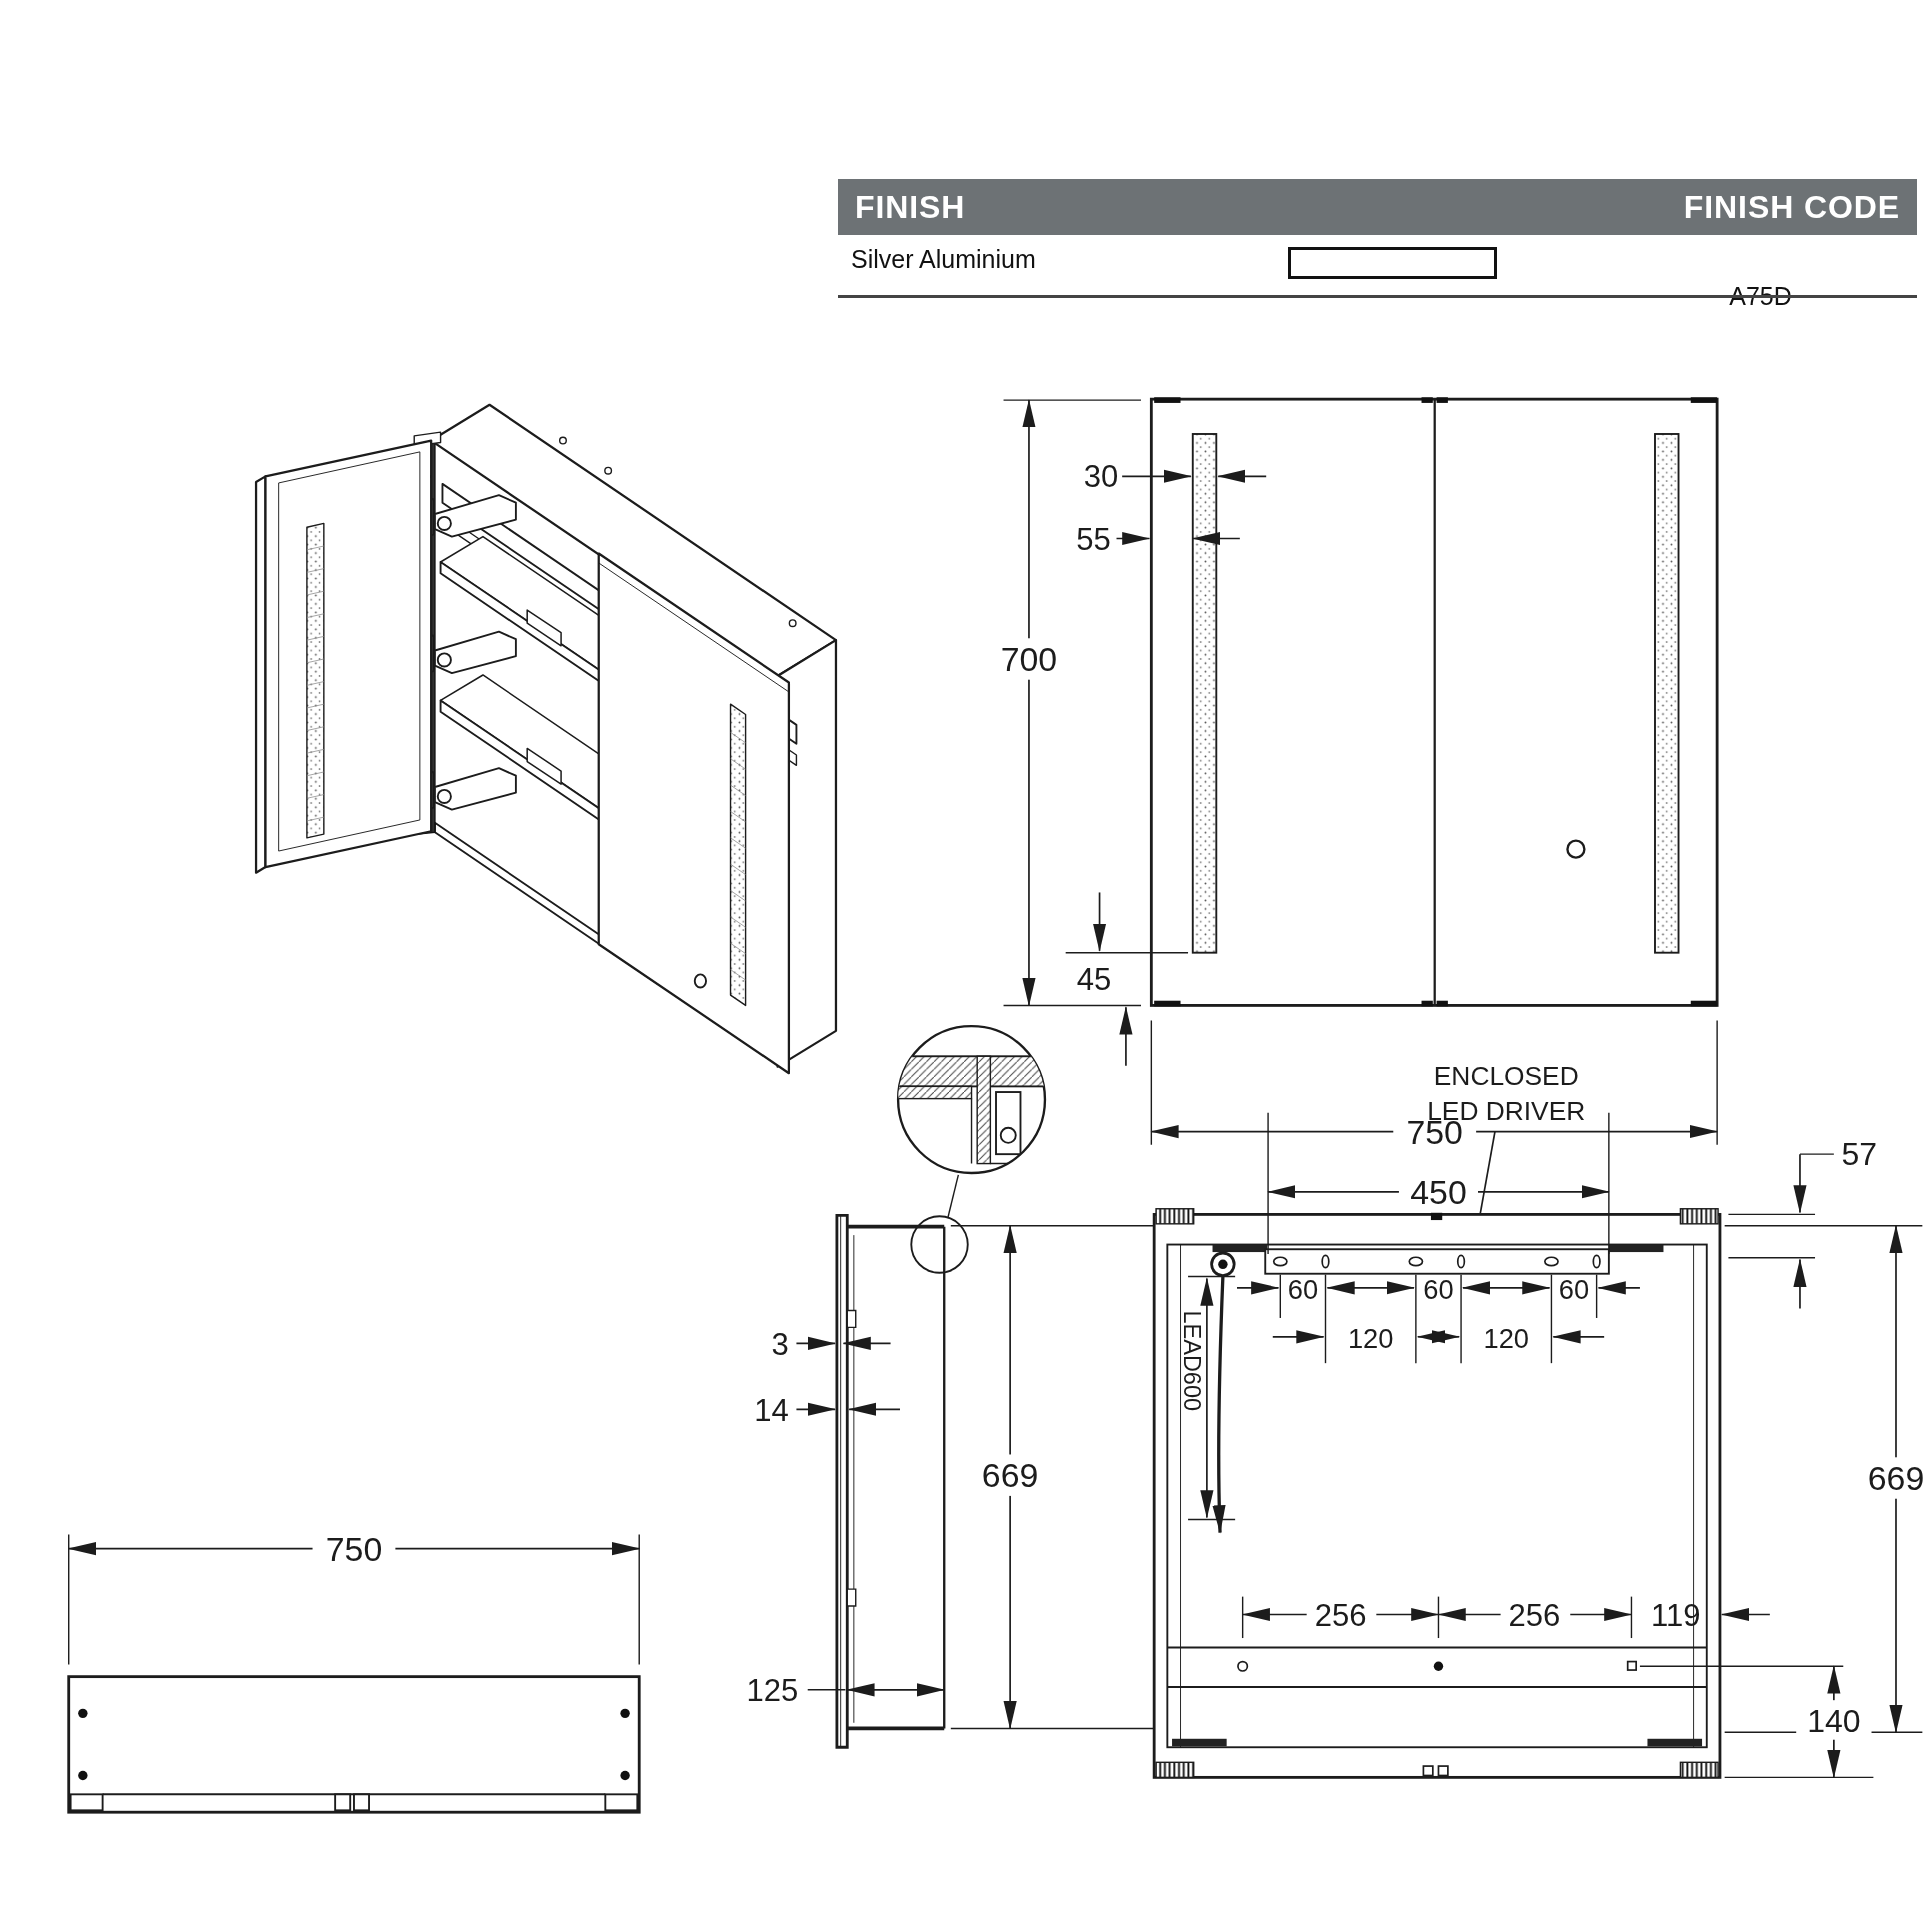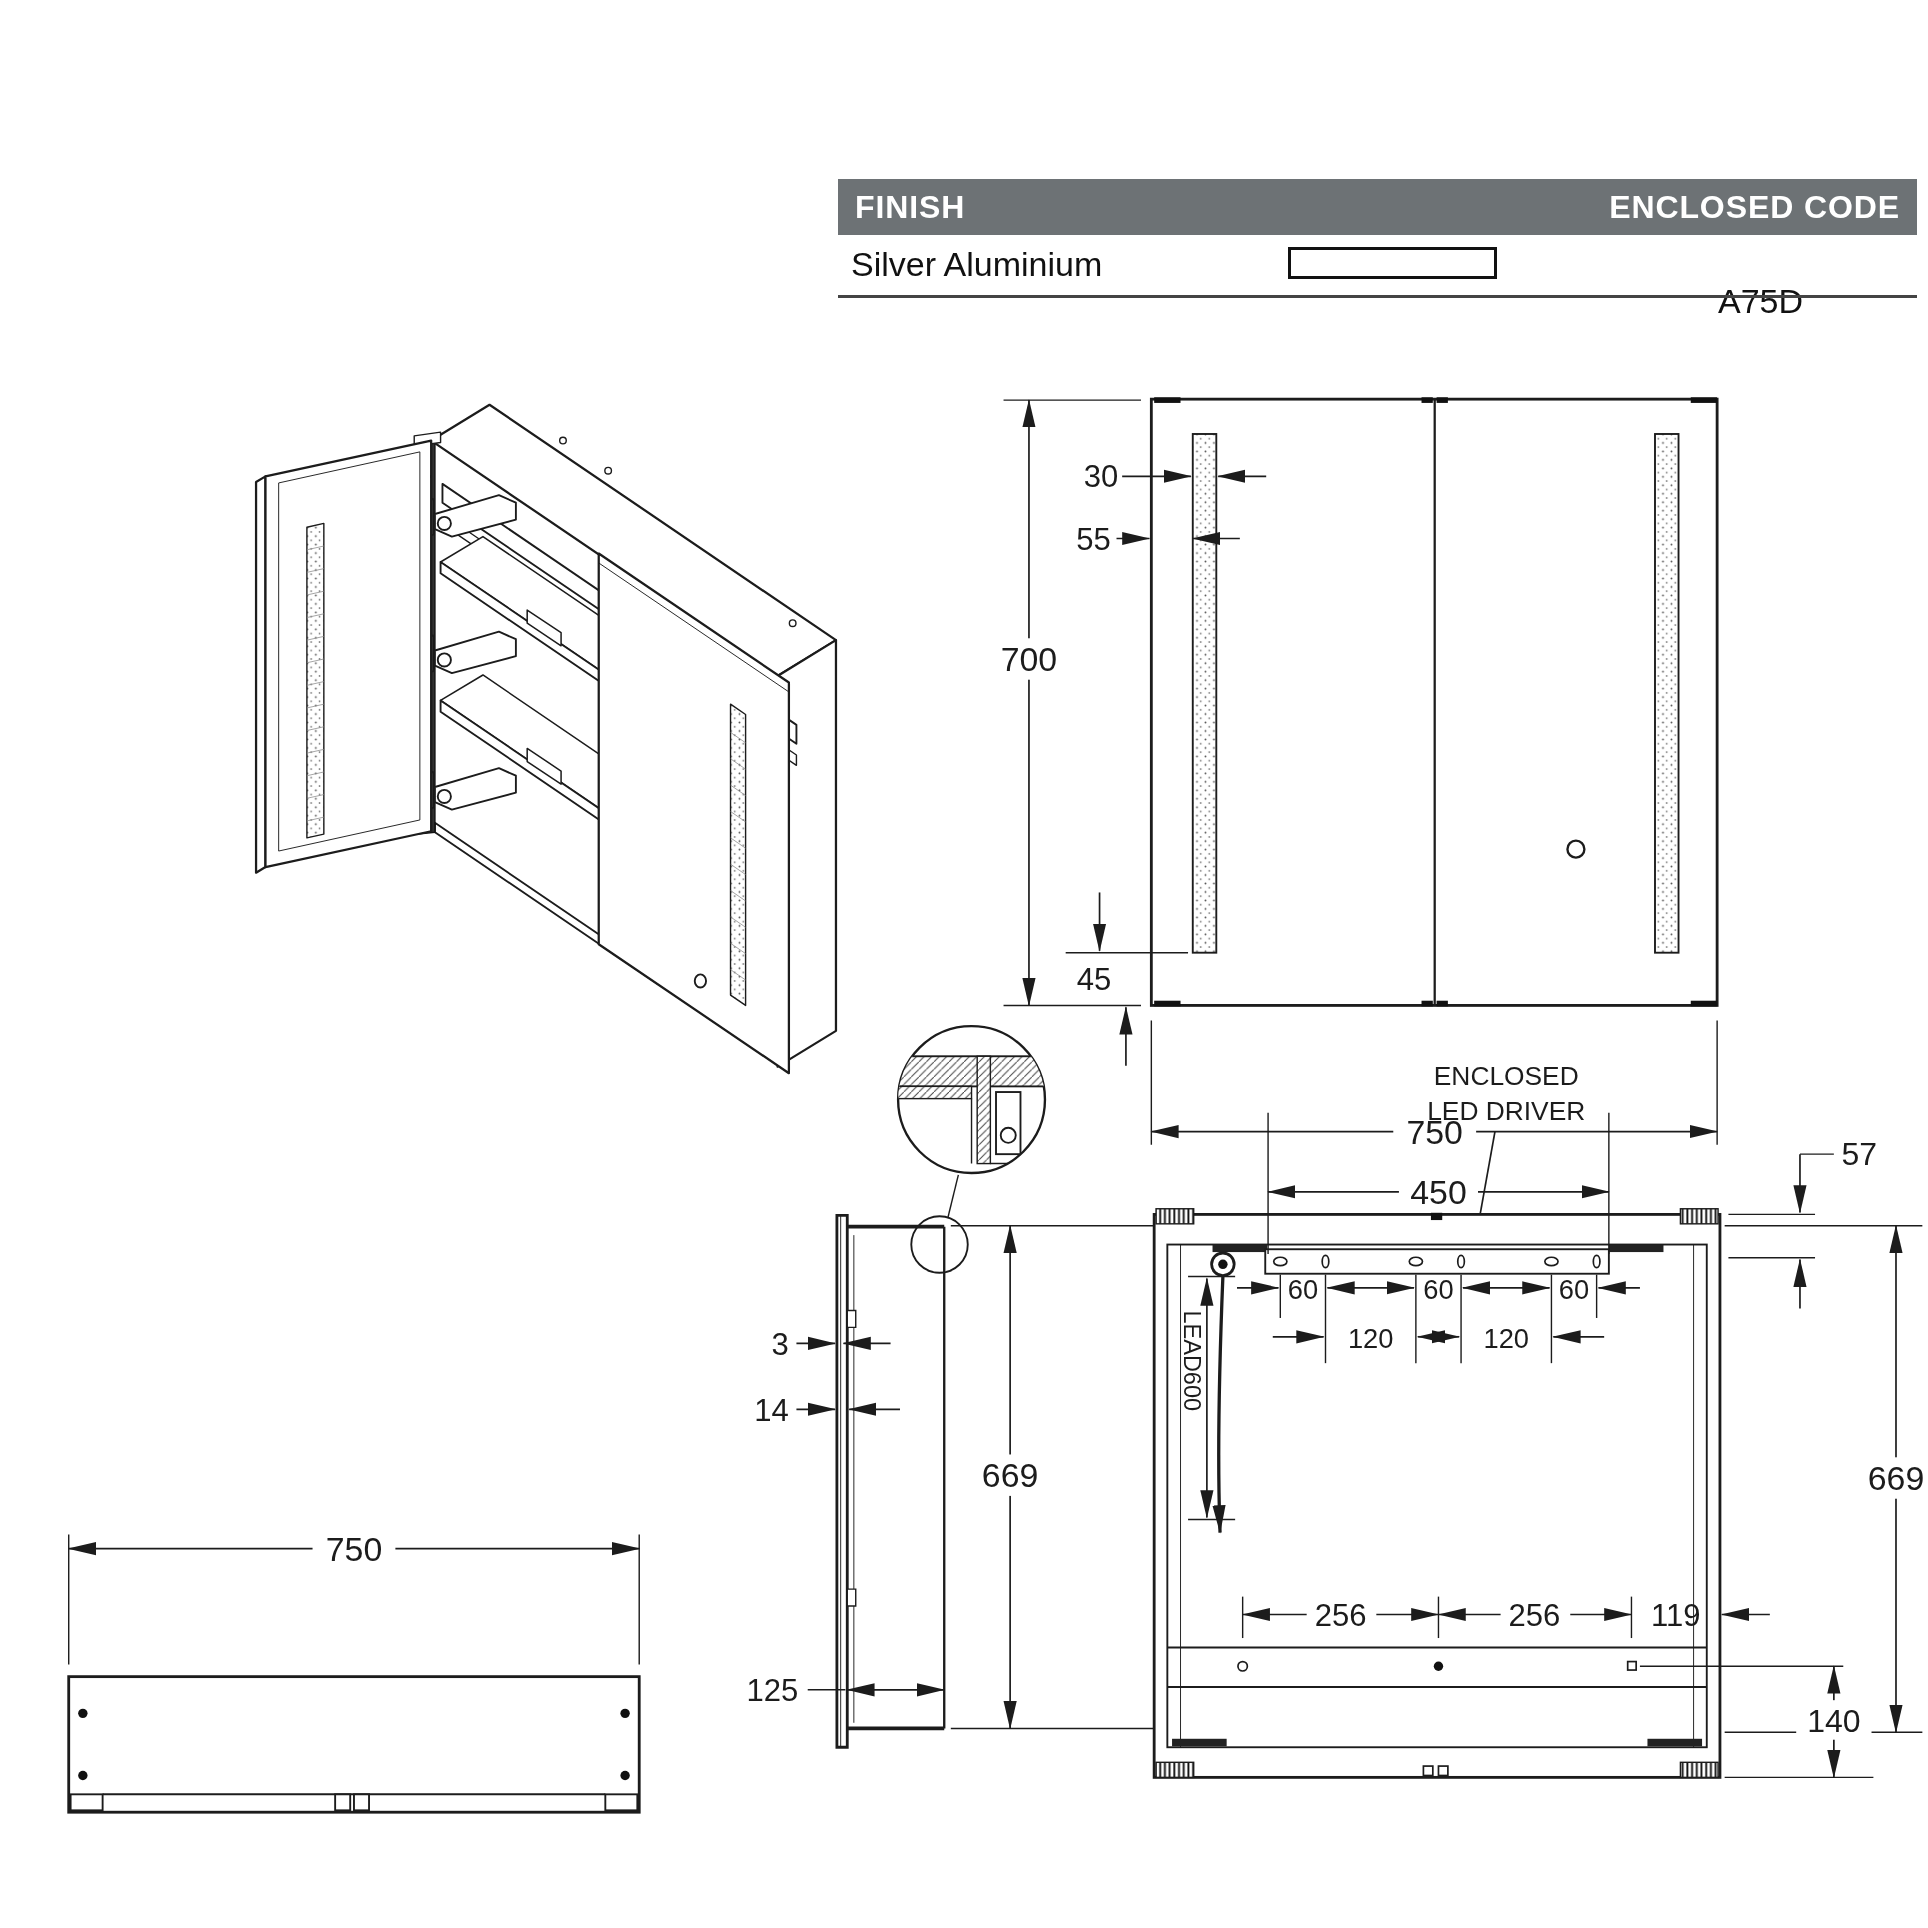--- a/index.html
+++ b/index.html
@@ -3,21 +3,21 @@
 <meta charset="utf-8">
 <style>
   html,body{margin:0;padding:0;background:#ffffff;}
   .stage{position:relative;width:1928px;height:1928px;background:#fff;
          font-family:"Liberation Sans", sans-serif;overflow:hidden;}
   .hdr-bar{position:absolute;left:838px;top:179px;width:1079px;height:56px;
            display:flex;align-items:center;justify-content:space-between;
            padding:0 17px;box-sizing:border-box;color:#fff;font-weight:bold;
            font-size:32px;letter-spacing:0.9px;}
   .hdr-row{position:absolute;left:838px;top:243px;width:1079px;height:41px;
-           color:#111;font-size:34px;}
+           color:#111;font-size:25px;}
   .hdr-finish{position:absolute;left:13px;top:1.9px;}
   .hdr-swatch{position:absolute;left:450px;top:3.8px;width:209px;height:32px;
               background:#fff;border:3.8px solid #111;box-sizing:border-box;}
   .hdr-code{position:absolute;left:838px;top:1.9px;width:169px;text-align:center;margin-top:37px;}
   .hdr-rule{position:absolute;left:838px;top:295px;width:1079px;height:2.8px;background:#444;}
   svg{position:absolute;left:0;top:0;}
   svg text{fill:#1c1c1c;font-family:"Liberation Sans", sans-serif;}
   .ln{stroke:#1c1c1c;fill:none;}
   .dim{stroke:#1c1c1c;stroke-width:1.8;fill:none;}
   .ext{stroke:#1c1c1c;stroke-width:1.5;fill:none;}
@@ -26,21 +26,21 @@
   .t34{font-size:34px;} .t33{font-size:33px;} .t29{font-size:29px;}
   .t28{font-size:28px;} .t25{font-size:25px;} .t36{font-size:36px;}
 </style>
 </head>
 <body>
 
 <div class="stage">
 
   <div class="hdr-bar" id="hdrBar" style="background: rgb(109, 114, 117);">
     <span>FINISH</span>
-    <span>ENCLOSED CODE</span>
+    <span>FINISH CODE</span>
   </div>
   <div class="hdr-row">
     <span class="hdr-finish">Silver Aluminium</span>
     <span class="hdr-swatch"></span>
     <span class="hdr-code">A75D</span>
   </div>
   <div class="hdr-rule"></div>
 
   <svg width="1928" height="1928" viewBox="0 0 2048 2048">
     <defs>

